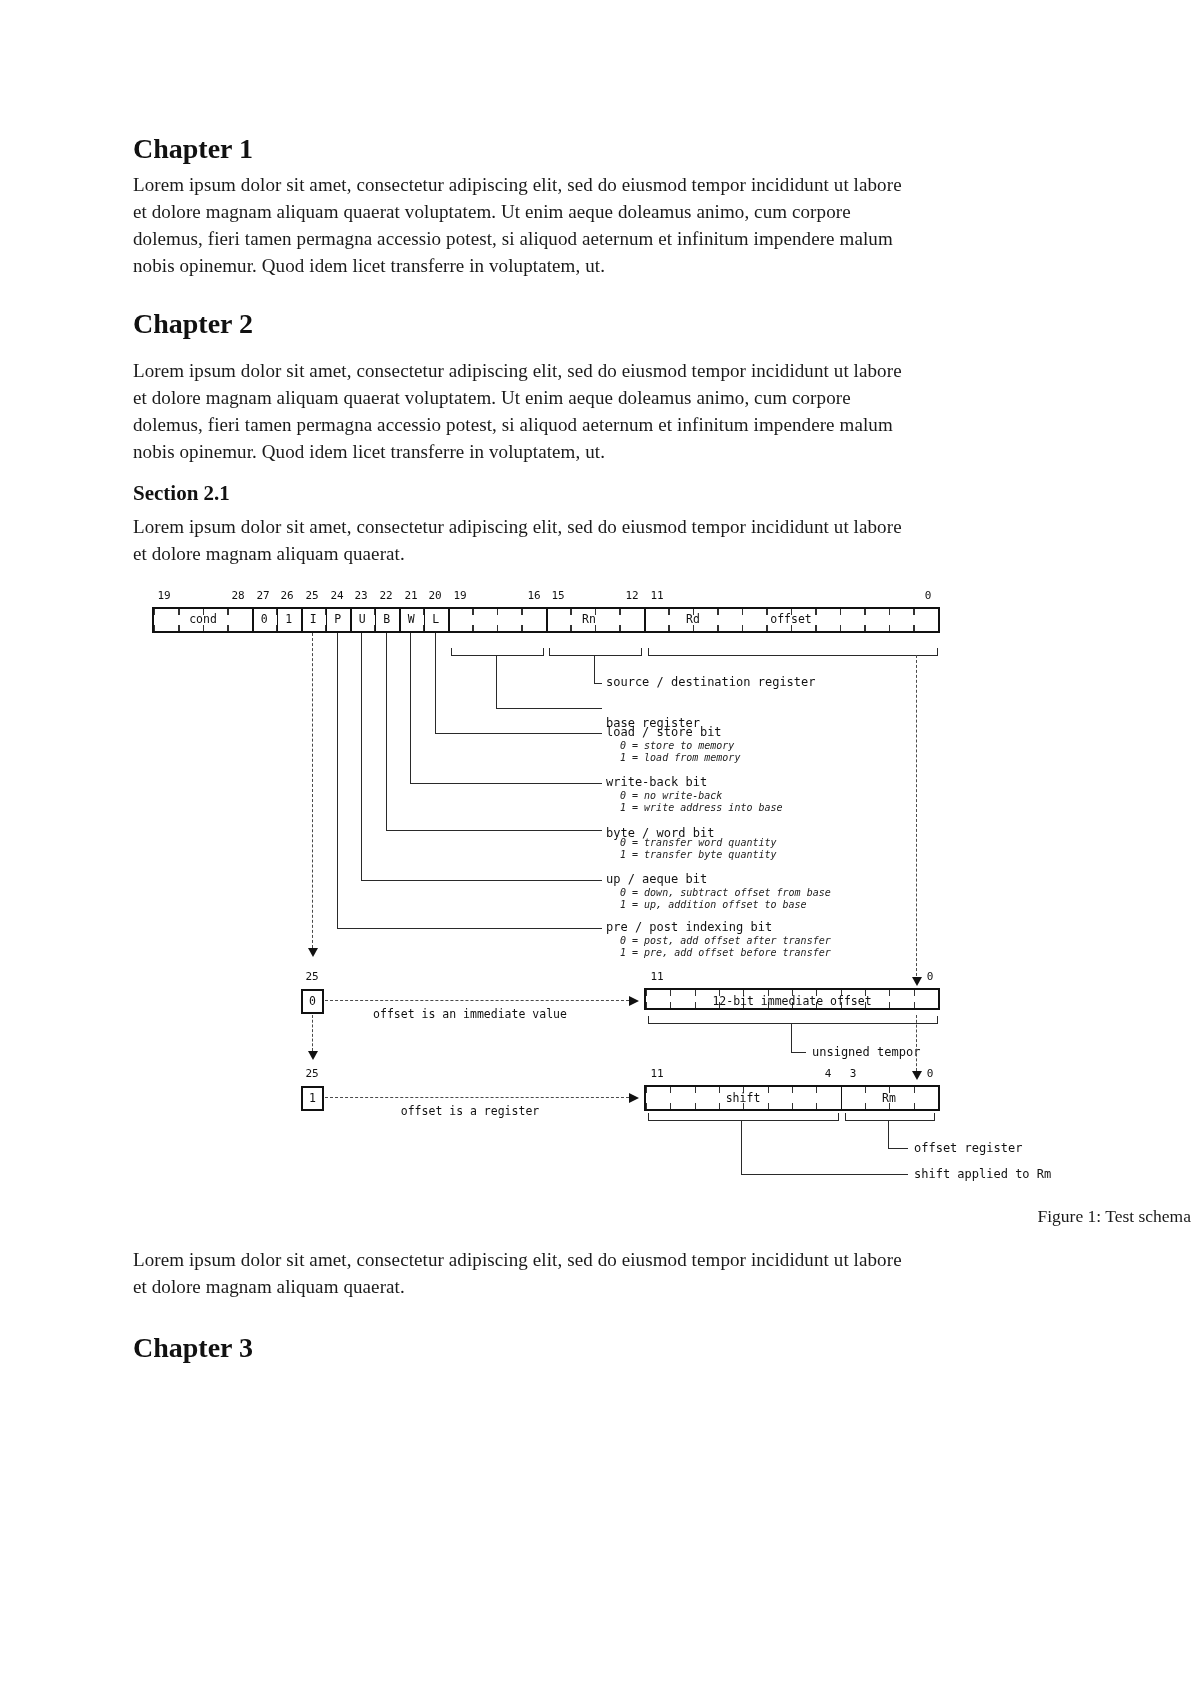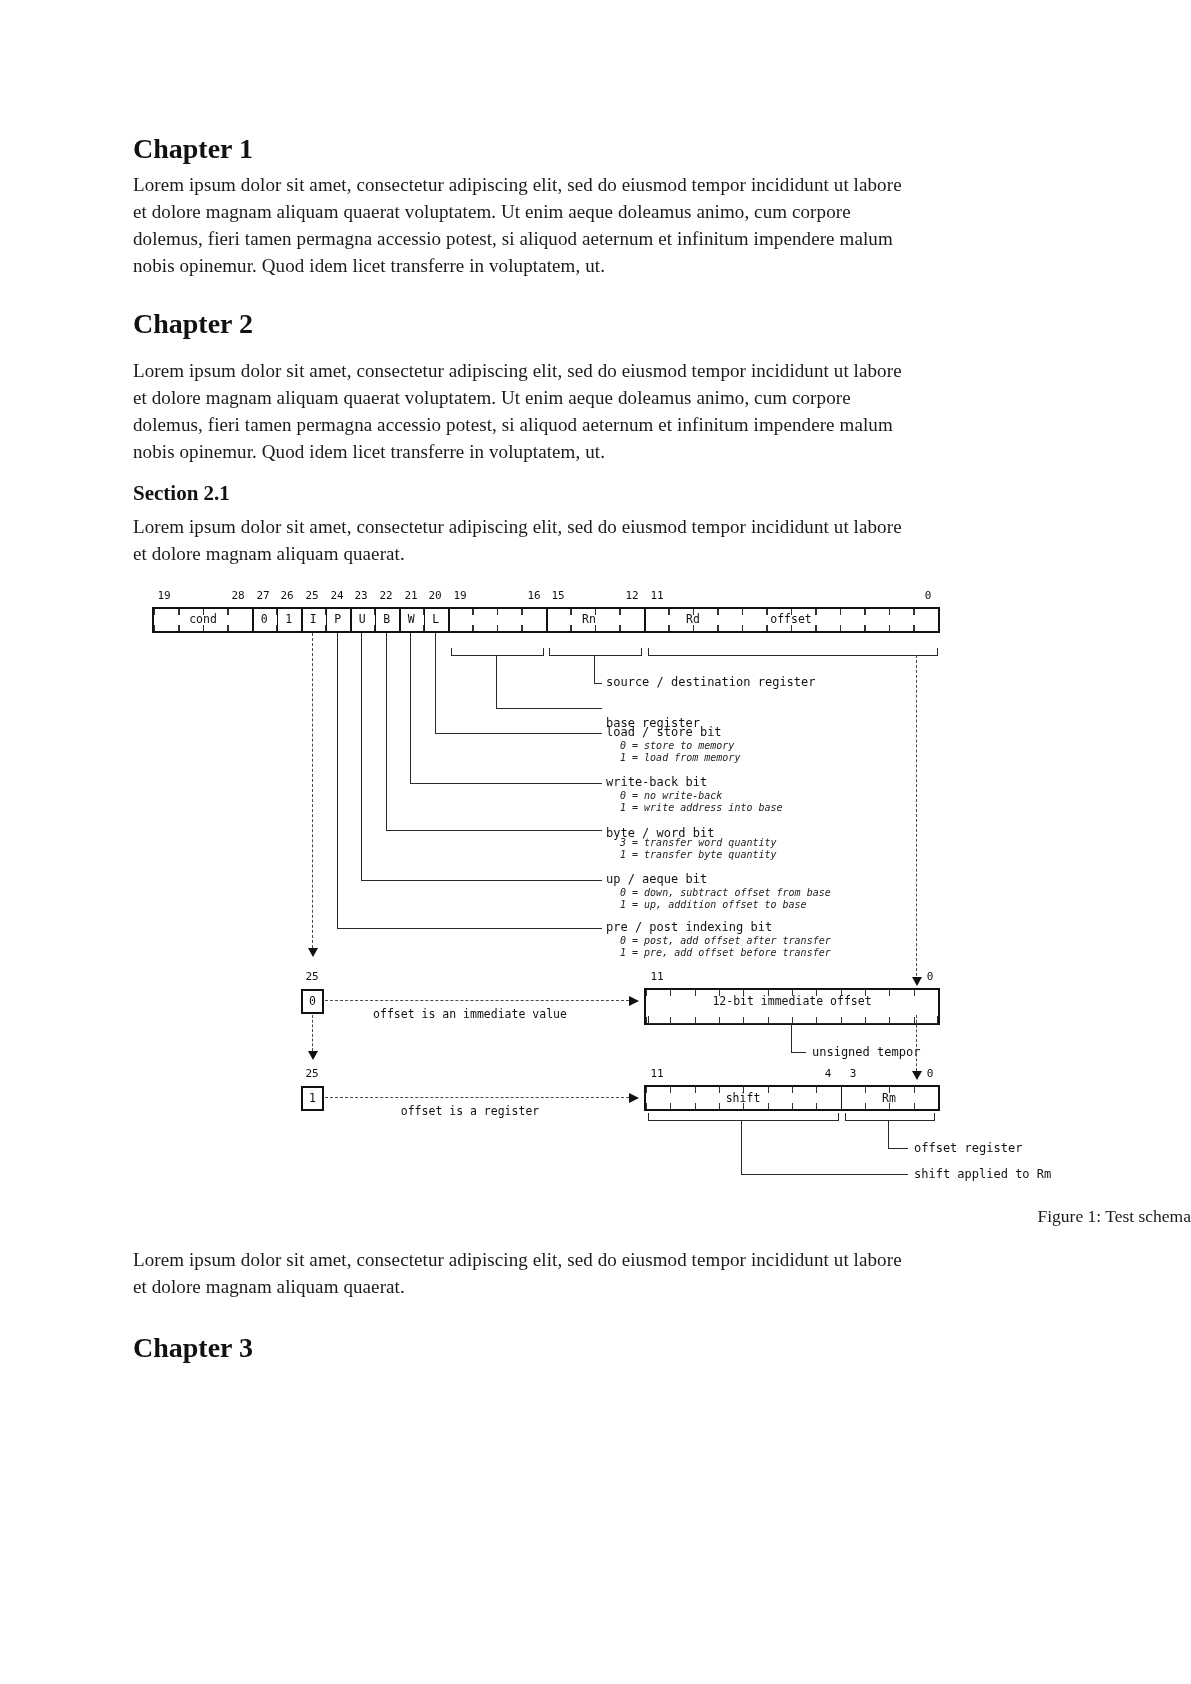--- a/index.html
+++ b/index.html
@@ -142,21 +142,21 @@
 
     <div class="vline" style="left:410px;top:633px;height:150px;"></div>
     <div class="hline" style="left:410px;top:783px;width:192px;"></div>
     <div class="ann" style="left:606px;top:775px;">write-back bit</div>
     <div class="ann-sub" style="left:620px;top:790px;">0 = no write-back</div>
     <div class="ann-sub" style="left:620px;top:802px;">1 = write address into base</div>
 
     <div class="vline" style="left:386px;top:633px;height:197px;"></div>
     <div class="hline" style="left:386px;top:830px;width:216px;"></div>
     <div class="ann" style="left:606px;top:826px;">byte / word bit</div>
-    <div class="ann-sub" style="left:620px;top:837px;">3 = transfer word quantity</div>
+    <div class="ann-sub" style="left:620px;top:837px;">0 = transfer word quantity</div>
     <div class="ann-sub" style="left:620px;top:849px;">1 = transfer byte quantity</div>
 
     <div class="vline" style="left:361px;top:633px;height:247px;"></div>
     <div class="hline" style="left:361px;top:880px;width:241px;"></div>
     <div class="ann" style="left:606px;top:872px;">up / aeque bit</div>
     <div class="ann-sub" style="left:620px;top:887px;">0 = down, subtract offset from base</div>
     <div class="ann-sub" style="left:620px;top:899px;">1 = up, addition offset to base</div>
 
     <div class="vline" style="left:337px;top:633px;height:295px;"></div>
     <div class="hline" style="left:337px;top:928px;width:265px;"></div>
@@ -171,21 +171,21 @@
     <div class="arrow-down" style="left:917px;top:977px;"></div>
 
     <span class="bitnum" style="left:312px;top:970px;">25</span>
     <div class="smallbox" style="left:301px;top:989px;">0</div>
     <div class="hdash" style="left:325px;top:1000px;width:304px;"></div>
     <div class="arrow-right" style="left:629px;top:996px;"></div>
     <div class="flowtext" style="left:470px;top:1007px;">offset is an immediate value</div>
 
     <span class="bitnum" style="left:657px;top:970px;">11</span>
     <span class="bitnum" style="left:930px;top:970px;">0</span>
-    <div class="regbox p12" style="left:644px;top:988px;width:296px;height:37px;">
+    <div class="regbox p12" style="left:644px;top:988px;width:296px;height:22px;">
       <span class="boxlabel" style="left:146px;">12-bit immediate offset</span>
     </div>
 
     <div class="bracket" style="left:648px;width:288px;top:1016px;"></div>
     <div class="vline" style="left:791px;top:1023px;height:29px;"></div>
     <div class="hline" style="left:791px;top:1052px;width:15px;"></div>
     <div class="ann" style="left:812px;top:1045px;">unsigned tempor</div>
 
     <div class="vdash" style="left:312px;top:1015px;height:36px;"></div>
     <div class="arrow-down" style="left:313px;top:1051px;"></div>

